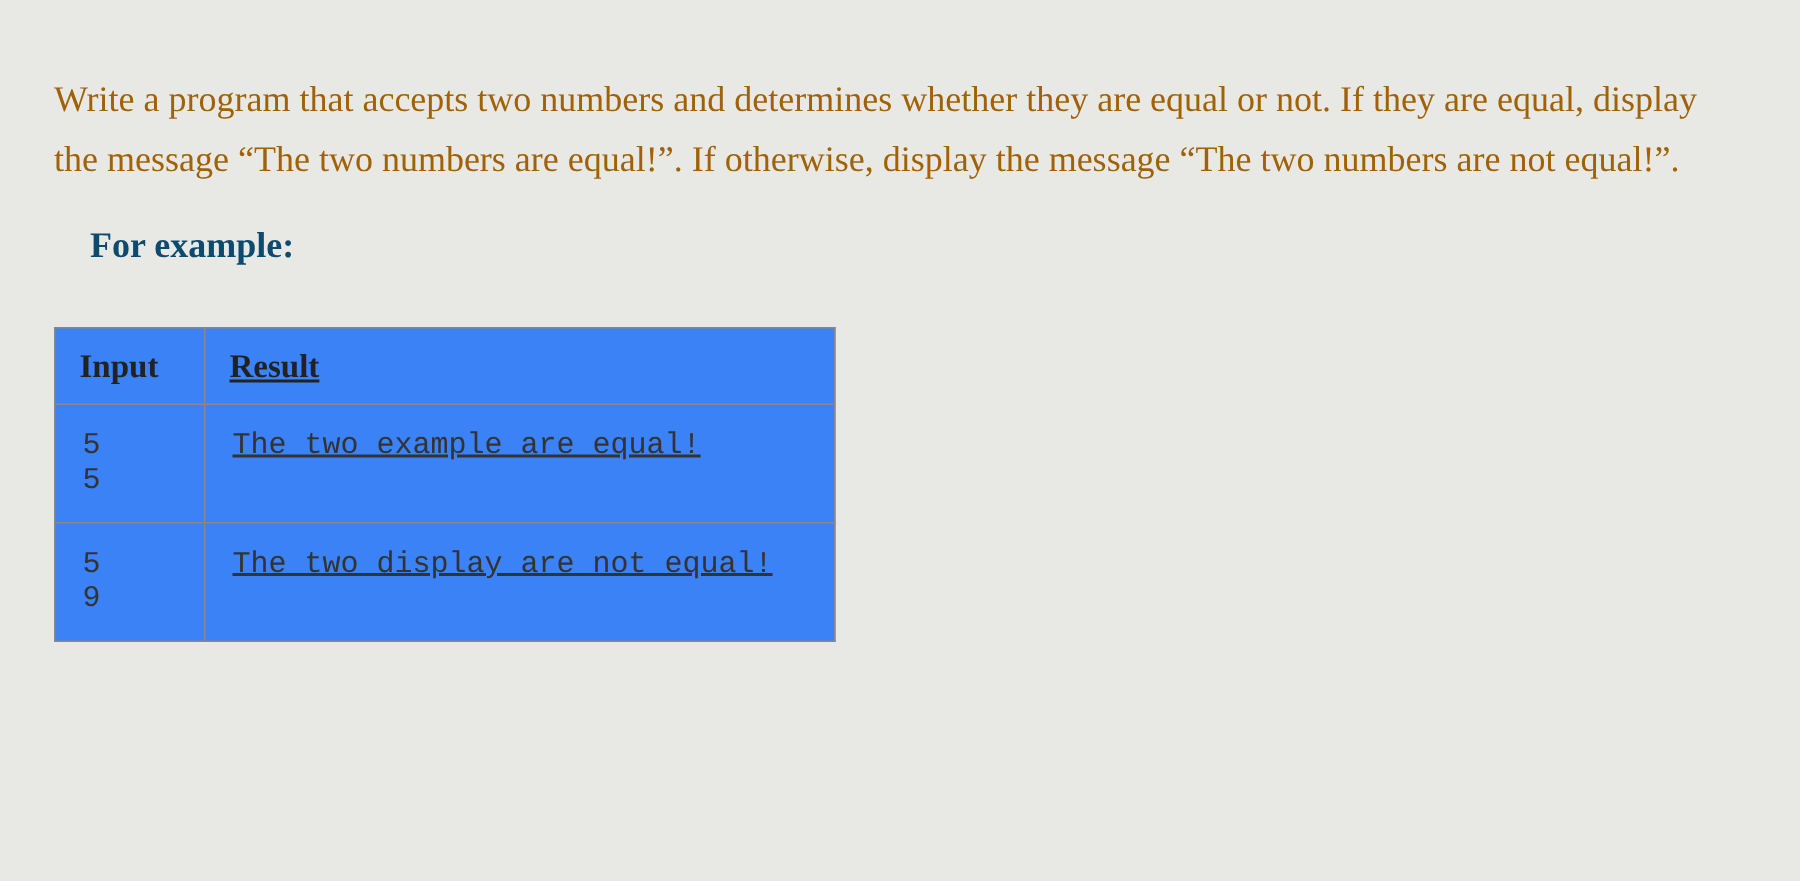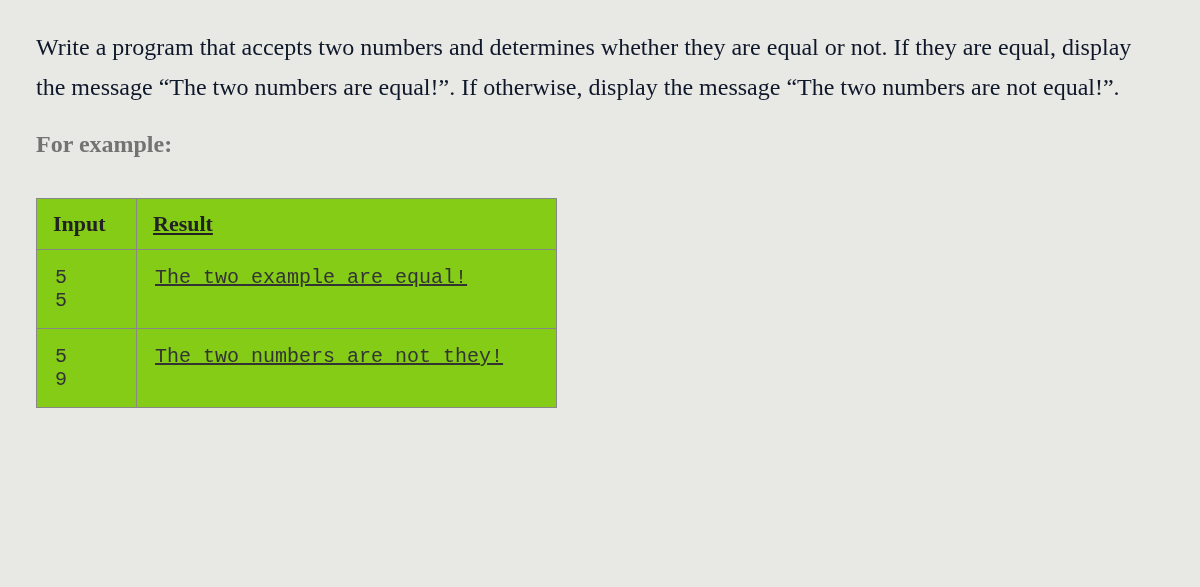--- a/index.html
+++ b/index.html
@@ -11,34 +11,36 @@
       width: 1200px;
       height: 587px;
       background: #e8e9e4;
       font-family: Georgia, 'Times New Roman', serif;
       padding: 28px 36px;
       color: #2a2a2a;
     }
     .question-text {
       font-size: 24px;
       line-height: 1.65;
-      color: #0f172a;
+      color: #a16207;
       margin-bottom: 24px;
       font-weight: 400;
+      margin-top: 20px;
     }
     .example-label {
       font-size: 24px;
       font-weight: 700;
-      color: #737373;
+      color: #0c4a6e;
       margin-bottom: 40px;
+      margin-left: 24px;
     }
     .example-table {
       border-collapse: collapse;
       border: 1px solid #888;
-      background: #84cc16;
+      background: #3b82f6;
     }
     .example-table th {
       text-align: left;
       font-weight: 700;
       font-size: 22px;
       padding: 12px 16px;
       border: 1px solid #888;
       color: #222;
       font-family: Georgia, 'Times New Roman', serif;
     }
@@ -75,16 +77,16 @@
   </thead>
   <tbody>
     <tr>
       <td class="input-col">5
 5</td>
       <td class="result-col">The two example are equal!</td>
     </tr>
     <tr>
       <td class="input-col">5
 9</td>
-      <td class="result-col">The two numbers are not they!</td>
+      <td class="result-col">The two display are not equal!</td>
     </tr>
   </tbody>
 </table>
 
 </body></html>

